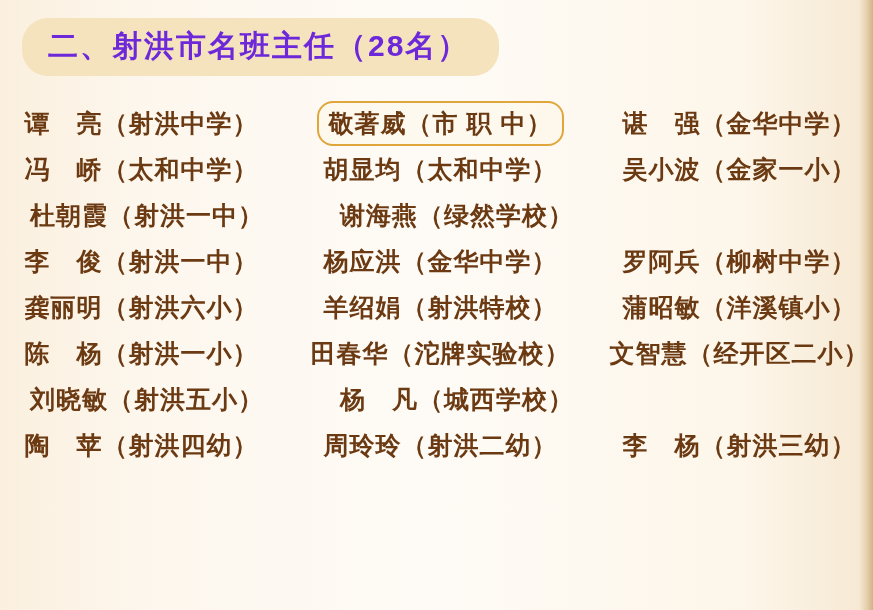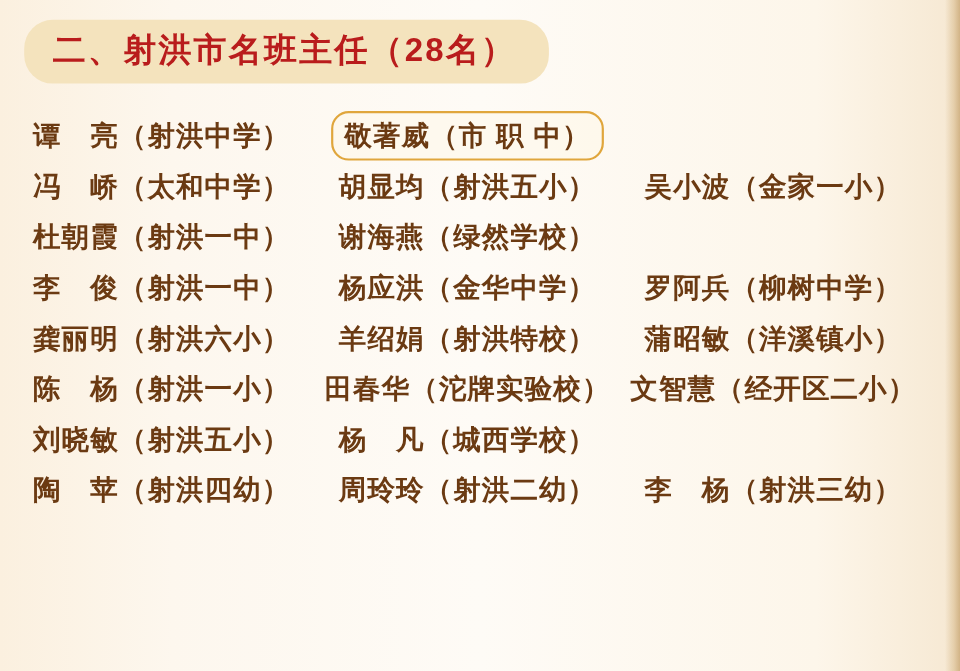--- a/index.html
+++ b/index.html
@@ -30,37 +30,38 @@
   .title-wrap {
     position: absolute;
     left: 22px;
     top: 18px;
   }
   .title-pill {
     display: inline-block;
     background: #f4e3bd;
     border-radius: 26px;
     padding: 9px 30px 11px 26px;
-    color: #b91c1c;
+    color: #6d28d9;
     font-size: 30px;
     font-weight: bold;
     letter-spacing: 2px;
     line-height: 1.25;
     white-space: nowrap;
   }
   .list {
     position: absolute;
     left: 0;
     top: 100px;
     width: 873px;
   }
   .row {
     display: flex;
     height: 46px;
     align-items: center;
+    gap: 32px;
   }
   .cell {
     width: 278px;
     text-align: center;
     color: #6b3a12;
     font-size: 25px;
     font-weight: bold;
     letter-spacing: 1px;
     white-space: nowrap;
     position: relative;
@@ -86,25 +87,26 @@
 
   <div class="title-wrap">
     <div class="title-pill">二、射洪市名班主任（28名）</div>
   </div>
 
   <div class="list">
 
     <div class="row">
       <div class="cell c1"><span class="name">谭　亮（射洪中学）</span></div>
       <div class="cell"><span class="name highlight">敬著威（市 职 中）</span></div>
+      <div class="cell"><span class="name">谌　强（金华中学）</span></div>
     </div>
 
     <div class="row">
       <div class="cell c1"><span class="name">冯　峤（太和中学）</span></div>
-      <div class="cell"><span class="name">胡显均（射洪五小）</span></div>
+      <div class="cell"><span class="name">胡显均（太和中学）</span></div>
       <div class="cell"><span class="name">吴小波（金家一小）</span></div>
     </div>
 
     <div class="row">
       <div class="cell c1"><span class="name">杜朝霞（射洪一中）</span></div>
       <div class="cell"><span class="name">谢海燕（绿然学校）</span></div>
     </div>
 
     <div class="row">
       <div class="cell c1"><span class="name">李　俊（射洪一中）</span></div>

